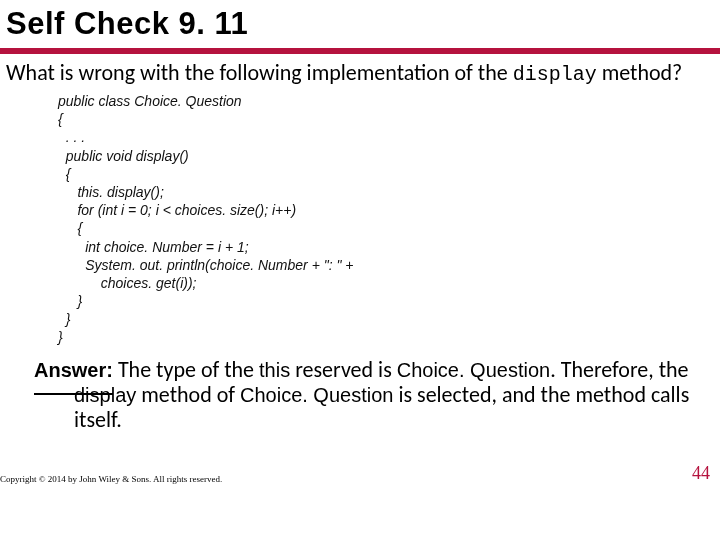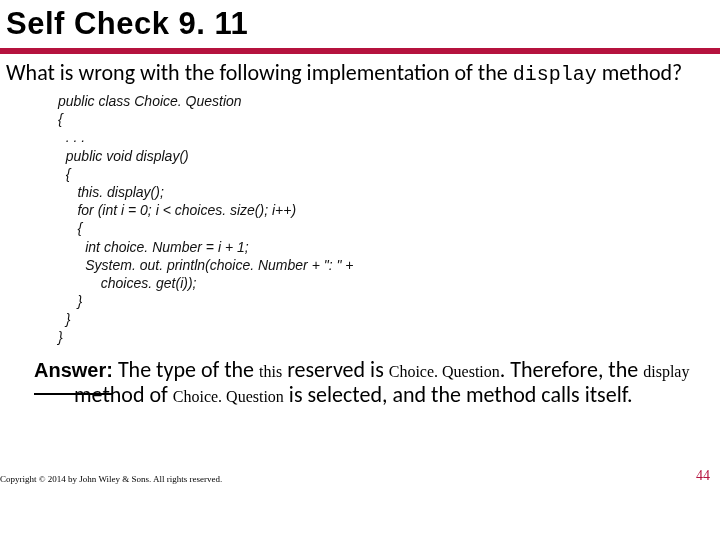--- a/index.html
+++ b/index.html
@@ -63,43 +63,43 @@
     padding-left: 74px;
   }
   .answer-label {
     font-family: "Arial Black", Arial, sans-serif;
     font-weight: 900;
     font-size: 20px;
     border-bottom: 2px solid #000;
     padding-bottom: 12px;
   }
   .answer .mono {
-    font-family: Liberation Serif, serif;
-    font-size: 16px;
+    font-family: Liberation Sans, sans-serif;
+    font-size: 20px;
   }
   .footer {
     position: absolute;
     left: 0;
     right: 0;
     bottom: 6px;
     height: 18px;
     font-family: Georgia, "Times New Roman", serif;
   }
   .copyright {
     position: absolute;
     left: 0;
     bottom: 0;
     font-size: 9px;
     color: #000;
   }
   .pagenum {
     position: absolute;
     right: 10px;
     bottom: 0;
-    font-size: 14px;
+    font-size: 18px;
     color: #b5123e;
   }
 </style>
 </head>
 <body>
 
 <div class="slide">
 
   <div class="title">Self Check 9. 11</div>
   <div class="title-rule"></div>

